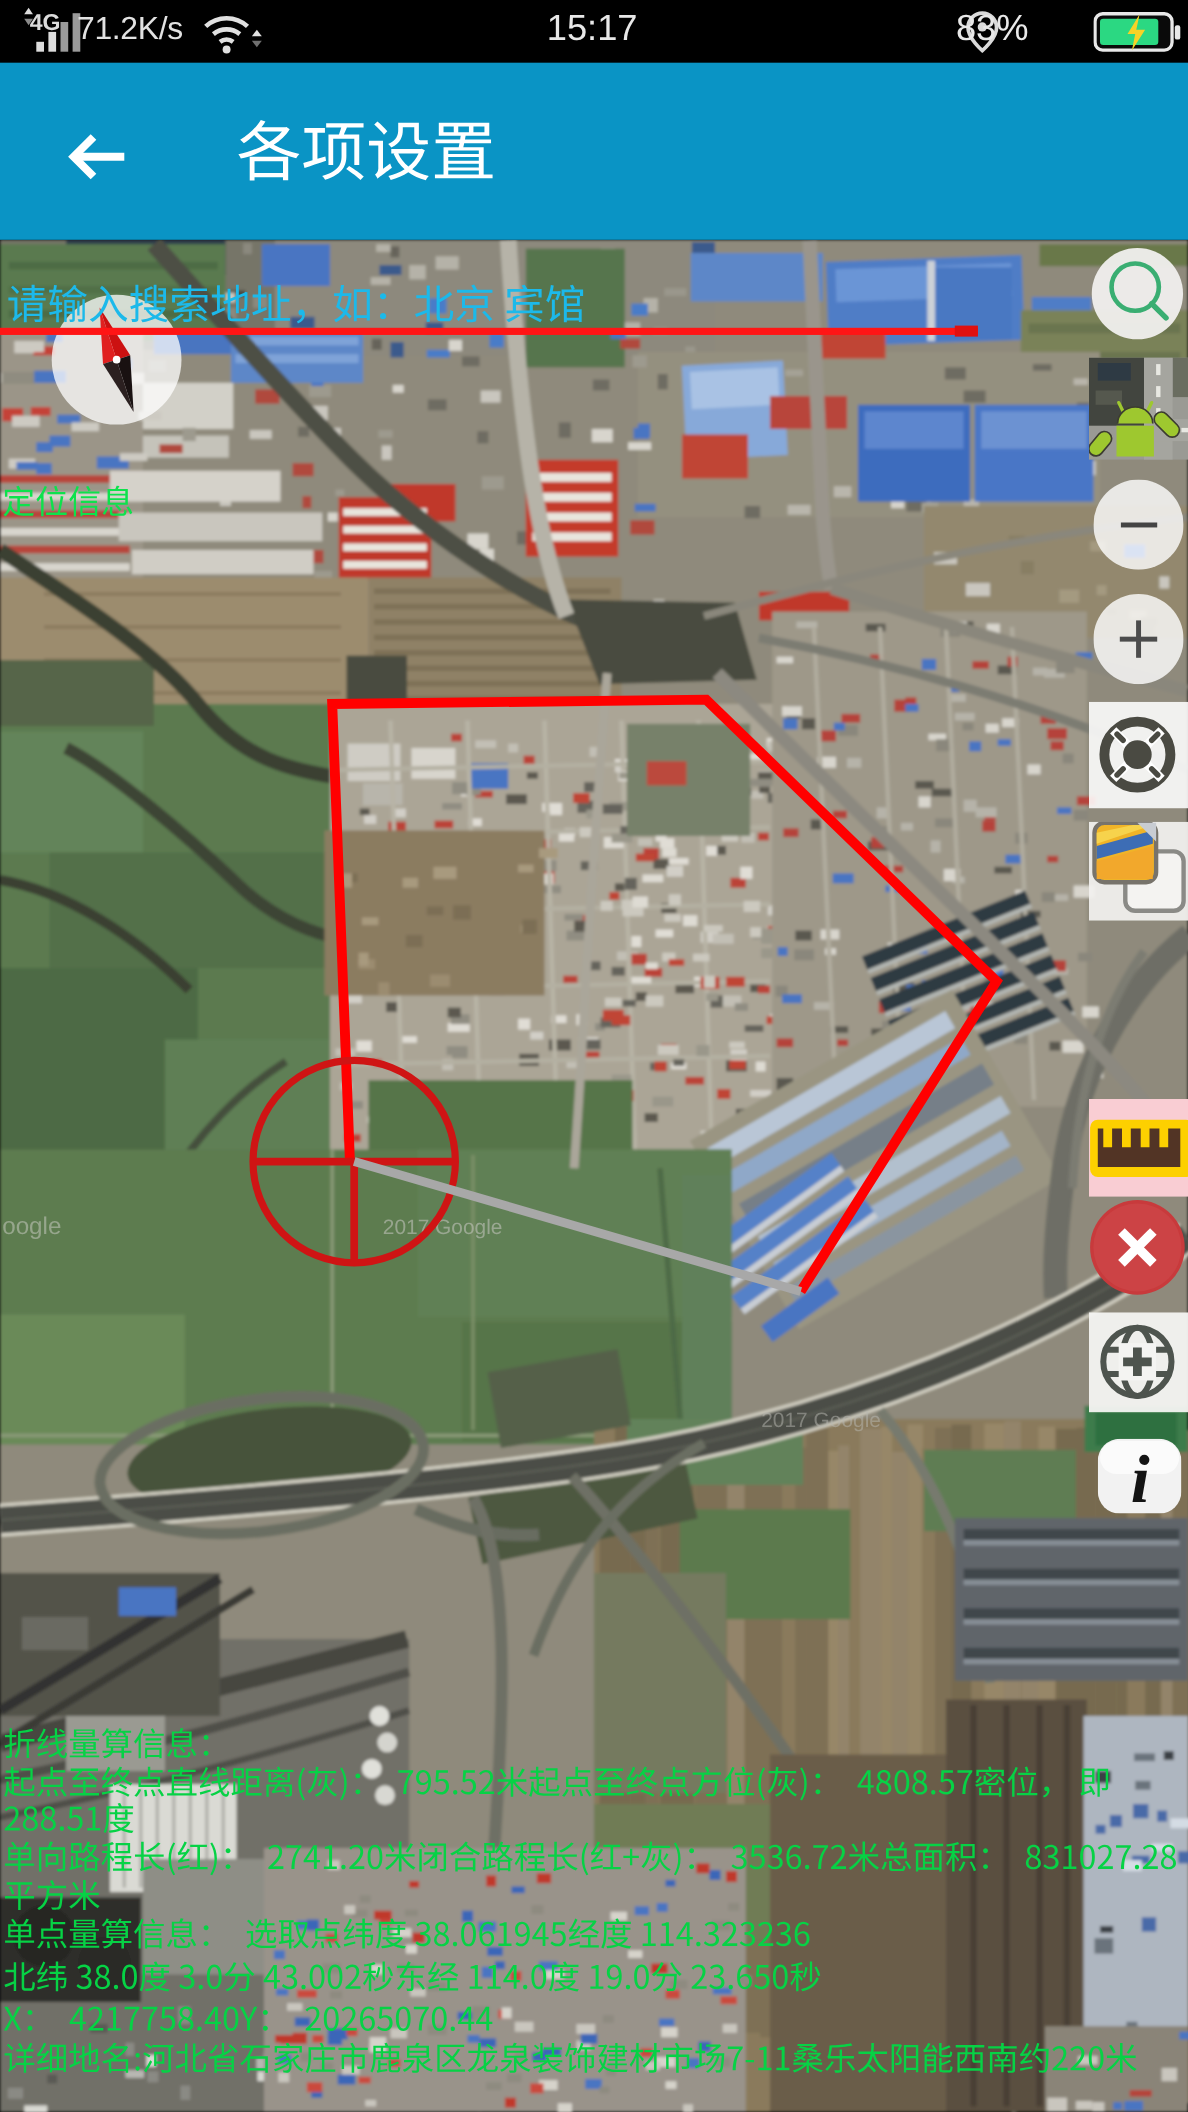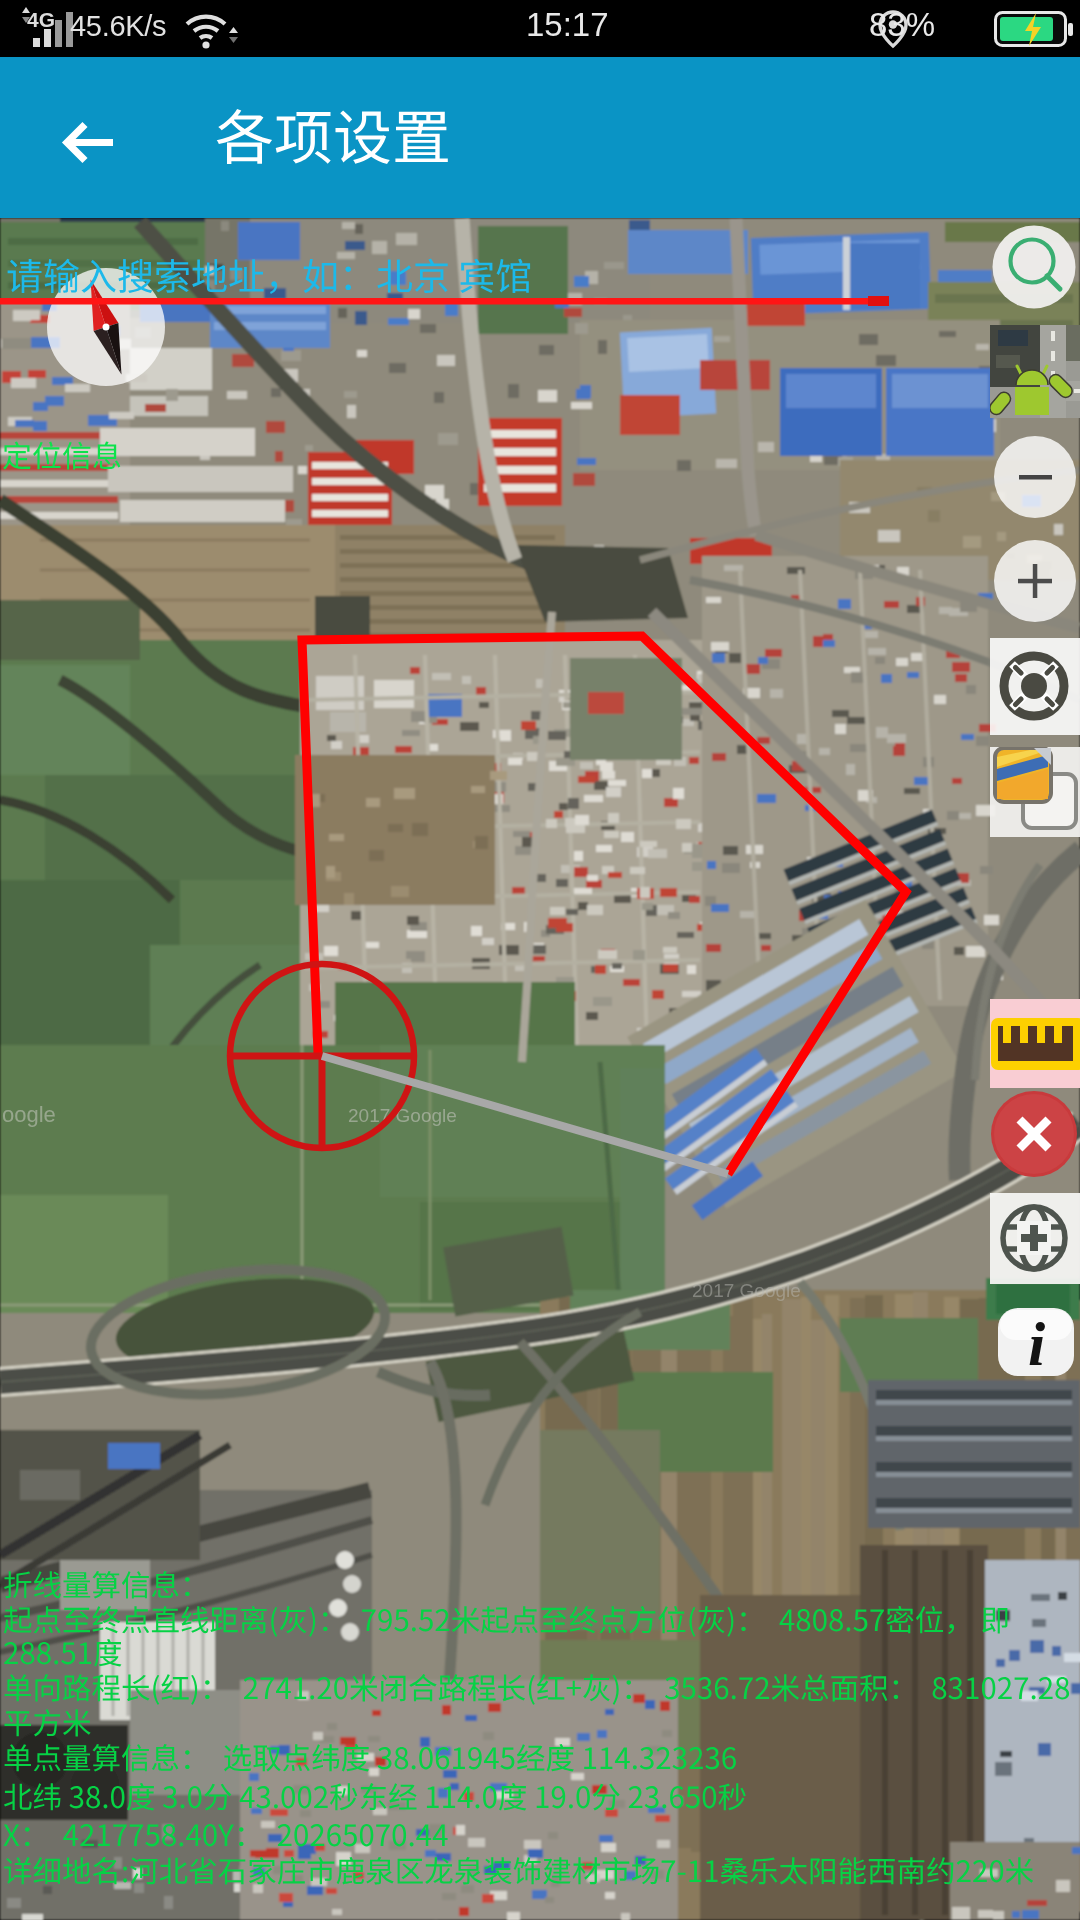--- a/index.html
+++ b/index.html
@@ -1004,34 +1004,34 @@
 <svg class="abs" style="left:0;top:0" width="140" height="57" viewBox="0 0 140 57">
 <text x="27" y="27" fill="#dcdcdc" font-size="21" font-weight="bold">4G</text>
 <path fill="#dcdcdc" d="M22 13l4-6 4 6z"></path>
       <path fill="#8a8a8a" d="M22 17l4 6 4-6z"></path>
 <rect x="33" y="38" width="7" height="9" fill="#dcdcdc"></rect>
 <rect x="44" y="29" width="7" height="18" fill="#dcdcdc"></rect>
 <rect x="55" y="20" width="7" height="27" fill="#9a9a9a"></rect>
 <rect x="66" y="12" width="7" height="35" fill="#9a9a9a"></rect>
 </svg>
 
-<div class="abs" style="left:70px;top:10px;color:#e2e2e2;font-size:29px;letter-spacing:-0.3px;">45.6K/s</div>
+<div class="abs" style="left:70px;top:10px;color:#e2e2e2;font-size:29px;letter-spacing:-0.3px;">71.2K/s</div>
 
 <svg class="abs" style="left:183px;top:8px" width="58" height="44" viewBox="0 0 58 44">
 <g stroke="#e0e0e0" fill="none" stroke-width="4.2">
 <path d="M4 16 A28 28 0 0 1 42 16"></path>
 <path d="M11 23 A19 19 0 0 1 35 23"></path>
 <path d="M17 30 A10 10 0 0 1 29 30"></path>
 </g>
 <circle cx="23" cy="37" r="3.6" fill="#e0e0e0"></circle>
 <path fill="#e0e0e0" d="M46 25l4.5-6 4.5 6z"></path>
       <path fill="#707070" d="M46 29l4.5 6 4.5-6z"></path>
 </svg>
 
-<div class="abs" style="left:526px;top:6px;color:#e8e8e8;font-size:33px;">15:17</div>
+<div class="abs" style="left:497px;top:6px;color:#e8e8e8;font-size:33px;">15:17</div>
 
 <svg class="abs" style="left:876px;top:9px" width="34" height="40" viewBox="0 0 34 40">
 <path d="M17 3 C9.8 3 4 8.8 4 16 C4 26 17 37 17 37 C17 37 30 26 30 16 C30 8.8 24.2 3 17 3 Z" fill="none" stroke="#dadada" stroke-width="3.4"></path>
 <circle cx="17" cy="15.5" r="4.2" fill="#dadada"></circle>
 </svg>
 
 <div class="abs" style="left:869px;top:6px;color:#e8e8e8;font-size:33px;">83%</div>
 
 <svg class="abs" style="left:994px;top:11px" width="80" height="38" viewBox="0 0 80 38">
 <rect x="1.5" y="1.5" width="70" height="33" rx="7" fill="#0a0a0a" stroke="#e8e8e8" stroke-width="3"></rect>

